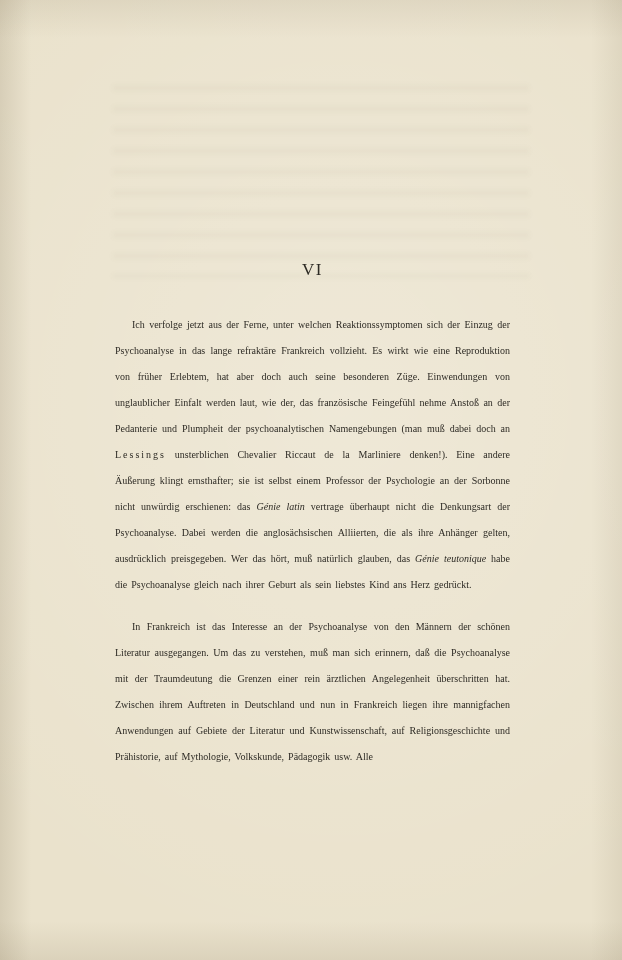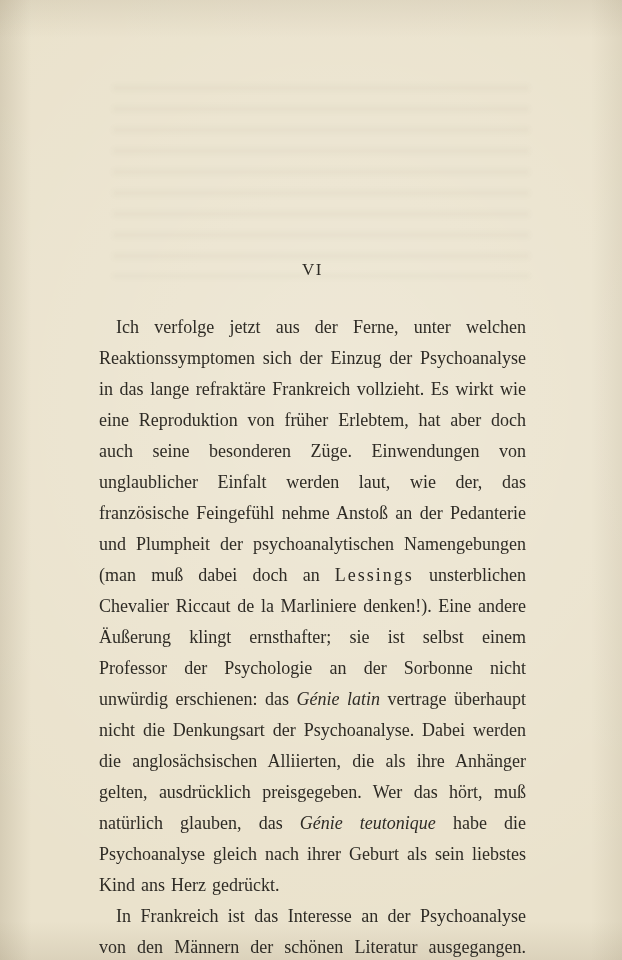--- a/index.html
+++ b/index.html
@@ -50,24 +50,24 @@
     width: 427px;
   }
   .section-heading {
     font-size: 17px;
     font-weight: normal;
     text-align: center;
     letter-spacing: 1.5px;
     margin: 0 0 32px 0;
   }
   .para {
-    font-size: 18px;
-    line-height: 31px;
+    font-size: 10px;
+    line-height: 26px;
     text-align: justify;
-    margin: 0;
+    margin: 16px;
     word-spacing: 1.5px;
   }
   .para.indent { text-indent: 17px; }
   .ital  { font-style: italic; }
   .sperr { letter-spacing: 2px; }
 </style>
 </head>
 <body>
 
 <div class="page">

